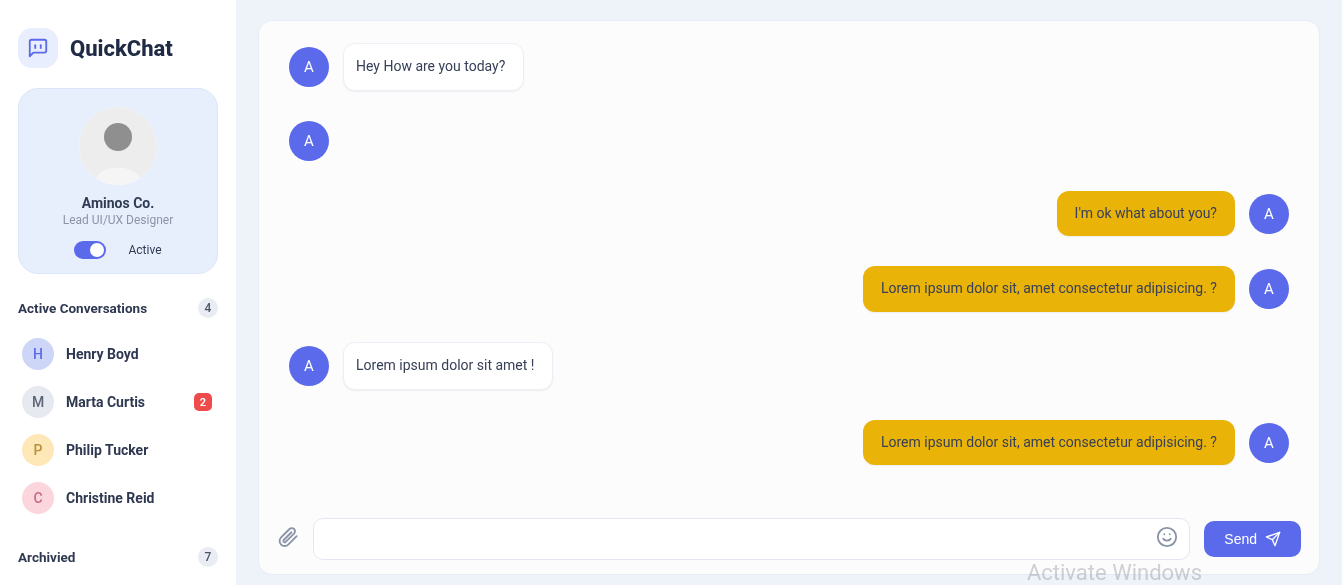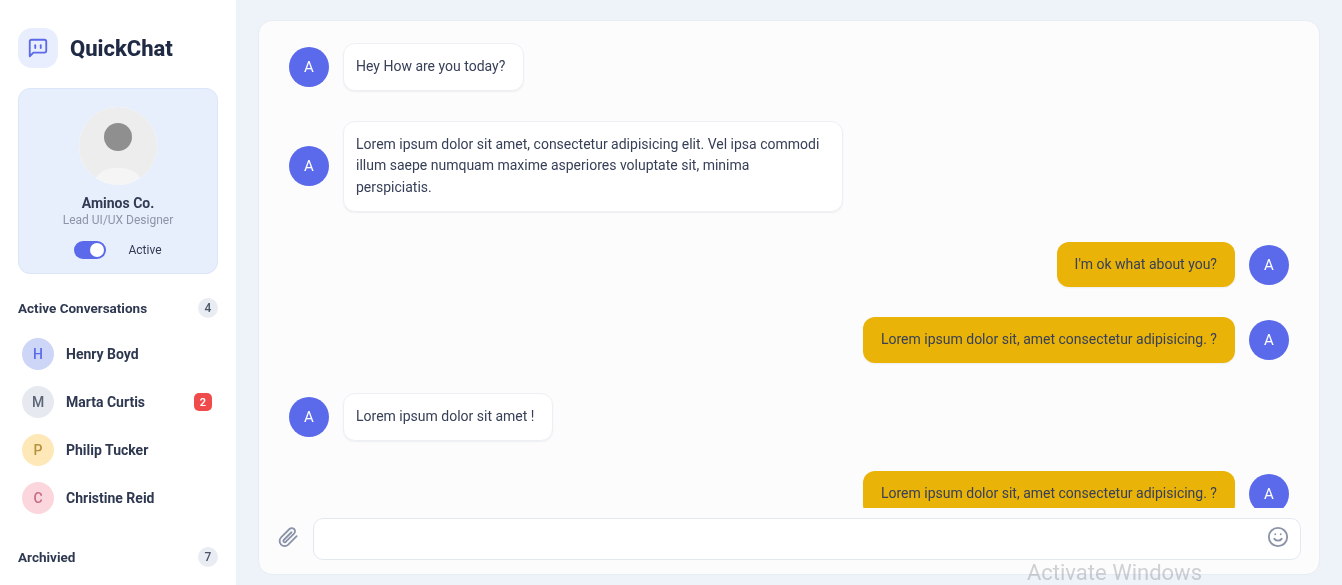--- a/index.html
+++ b/index.html
@@ -32,21 +32,21 @@
       display: flex; align-items: center; justify-content: center;
     }
     .brand-title {
       font-size: 22px;
       font-weight: 800;
       color: #1f2a44;
     }
     .profile-card {
       background: #e8effc;
       border: 1px solid #dbe6fa;
-      border-radius: 12px;
+      border-radius: 20px;
       padding: 18px 10px 14px 10px;
       display: flex;
       flex-direction: column;
       align-items: center;
       margin-bottom: 24px;
     }
     .avatar-wrap {
       width: 78px; height: 78px;
       border-radius: 50%;
       background: #fff;
@@ -339,21 +339,20 @@
 
 <main class="main">
   <div class="chat-panel">
     <div class="messages" id="messages">
         <div class="msg-row left">
           <div class="msg-ava">A</div>
           <div class="bubble">Hey How are you today?</div>
         </div>
         <div class="msg-row left">
           <div class="msg-ava">A</div>
-          <div class="bubble">Lorem ipsum dolor sit amet, consectetur adipisicing elit. Vel ipsa commodi illum saepe numquam maxime asperiores voluptate sit, minima perspiciatis.</div>
         </div>
         <div class="msg-row right">
           <div class="msg-ava">A</div>
           <div class="bubble">I'm ok what about you?</div>
         </div>
         <div class="msg-row right">
           <div class="msg-ava">A</div>
           <div class="bubble">Lorem ipsum dolor sit, amet consectetur adipisicing. ?</div>
         </div>
         <div class="msg-row left">
@@ -376,17 +375,24 @@
         <input class="msg-input" type="text" placeholder="" style="">
         <span class="emoji-btn">
           <svg width="22" height="22" viewBox="0 0 24 24" fill="none" stroke="currentColor" stroke-width="2" stroke-linecap="round" stroke-linejoin="round">
             <circle cx="12" cy="12" r="10"></circle>
             <path d="M8 14s1.5 2 4 2 4-2 4-2"></path>
             <line x1="9" y1="9" x2="9.01" y2="9"></line>
             <line x1="15" y1="9" x2="15.01" y2="9"></line>
           </svg>
         </span>
       </div>
+      <button class="send-btn">
+        <span>Send</span>
+        <svg width="16" height="16" viewBox="0 0 24 24" fill="none" stroke="currentColor" stroke-width="2" stroke-linecap="round" stroke-linejoin="round">
+          <line x1="22" y1="2" x2="11" y2="13"></line>
+          <polygon points="22 2 15 22 11 13 2 9 22 2"></polygon>
+        </svg>
+      </button>
     </div>
   </div>
 </main>
 
 <div class="watermark">Activate Windows</div>
 
 </body></html>

